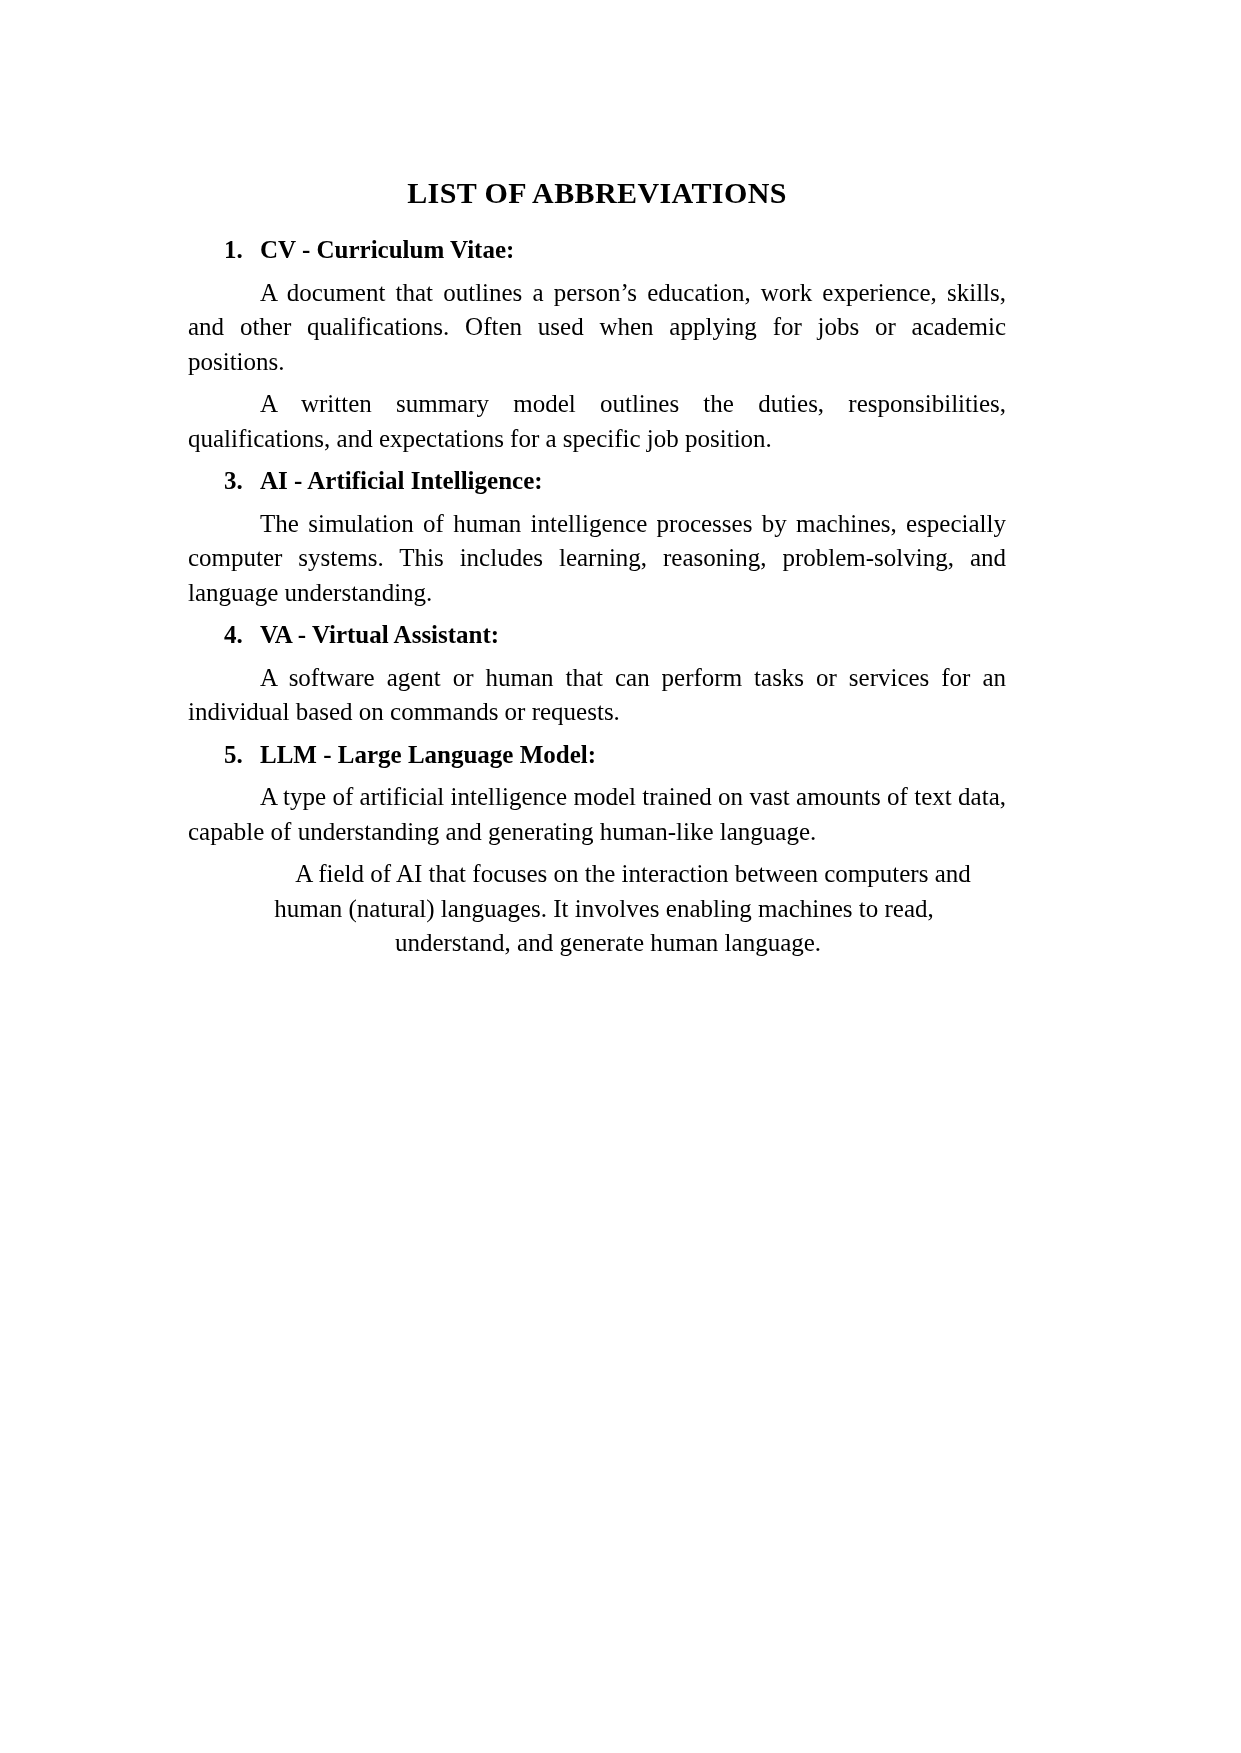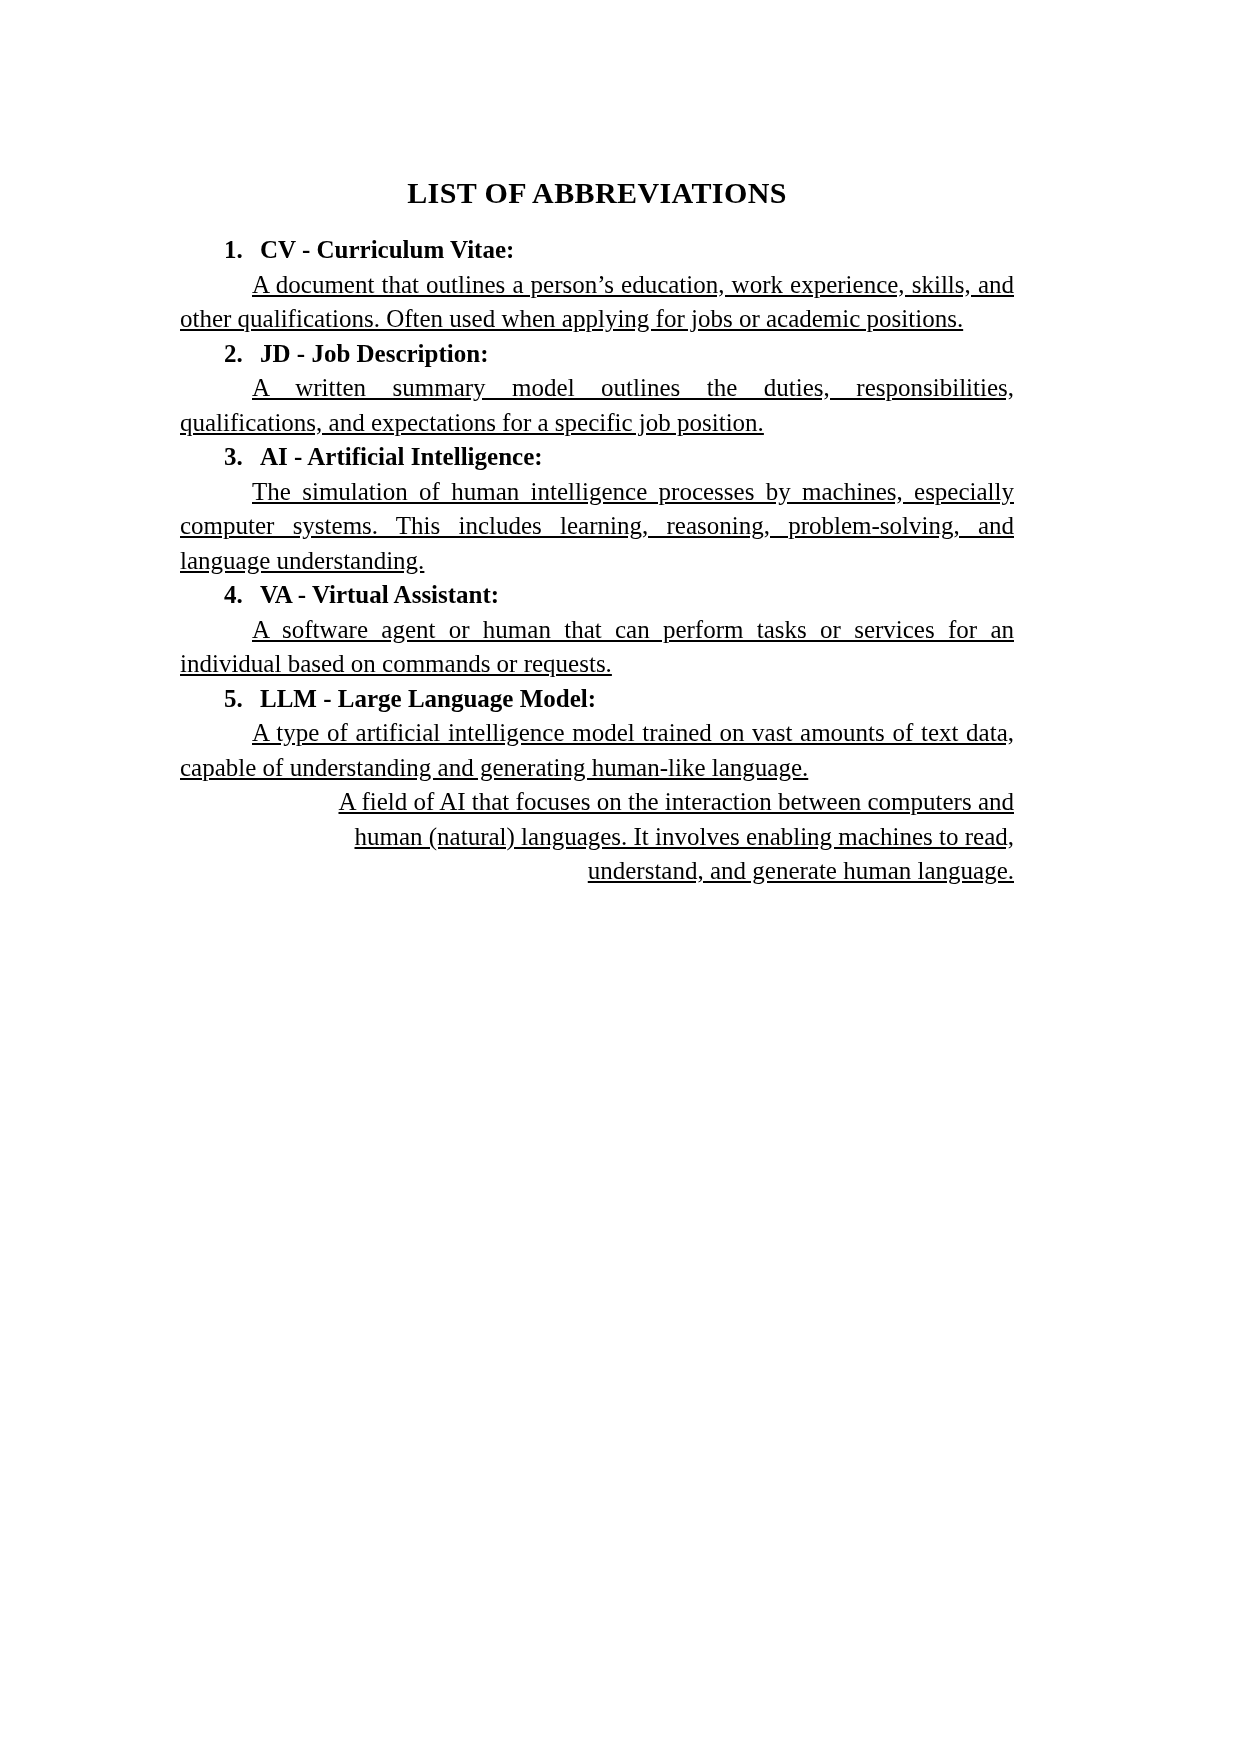--- a/index.html
+++ b/index.html
@@ -54,28 +54,27 @@
     white-space: nowrap;
     font-weight: bold;
   }
   .term-num {
     display: inline-block;
     width: 36px;
   }
   .definition {
     font-size: 25px;
     line-height: 1.38;
-    margin: 0;
+    margin: 8px;
     text-align: justify;
     text-indent: 72px;
     text-justify: inter-word;
-    text-decoration: underline;
   }
   .definition.last-block {
-    text-align: right;
+    text-align: center;
   }
   .definition .tail-line {
     display: block;
     text-indent: 0;
     padding-left: 14px;
   }
   .definition .tail-line.second {
     padding-left: 22px;
   }
 </style>
@@ -90,23 +89,20 @@
     <ol class="abbrev-list">
 
       <li class="abbrev-item">
         <p class="term-line">
           <span class="term-num">1.</span><span>CV - Curriculum Vitae:</span>
         </p>
         <p class="definition">A document that outlines a person’s education, work experience, skills, and other qualifications. Often used when applying for jobs or academic positions.</p>
       </li>
 
       <li class="abbrev-item">
-        <p class="term-line">
-          <span class="term-num">2.</span><span>JD - Job Description:</span>
-        </p>
         <p class="definition">A written summary model outlines the duties, responsibilities, qualifications, and expectations for a specific job position.</p>
       </li>
 
       <li class="abbrev-item">
         <p class="term-line">
           <span class="term-num">3.</span><span>AI - Artificial Intelligence:</span>
         </p>
         <p class="definition">The simulation of human intelligence processes by machines, especially computer systems. This includes learning, reasoning, problem-solving, and language understanding.</p>
       </li>
 

